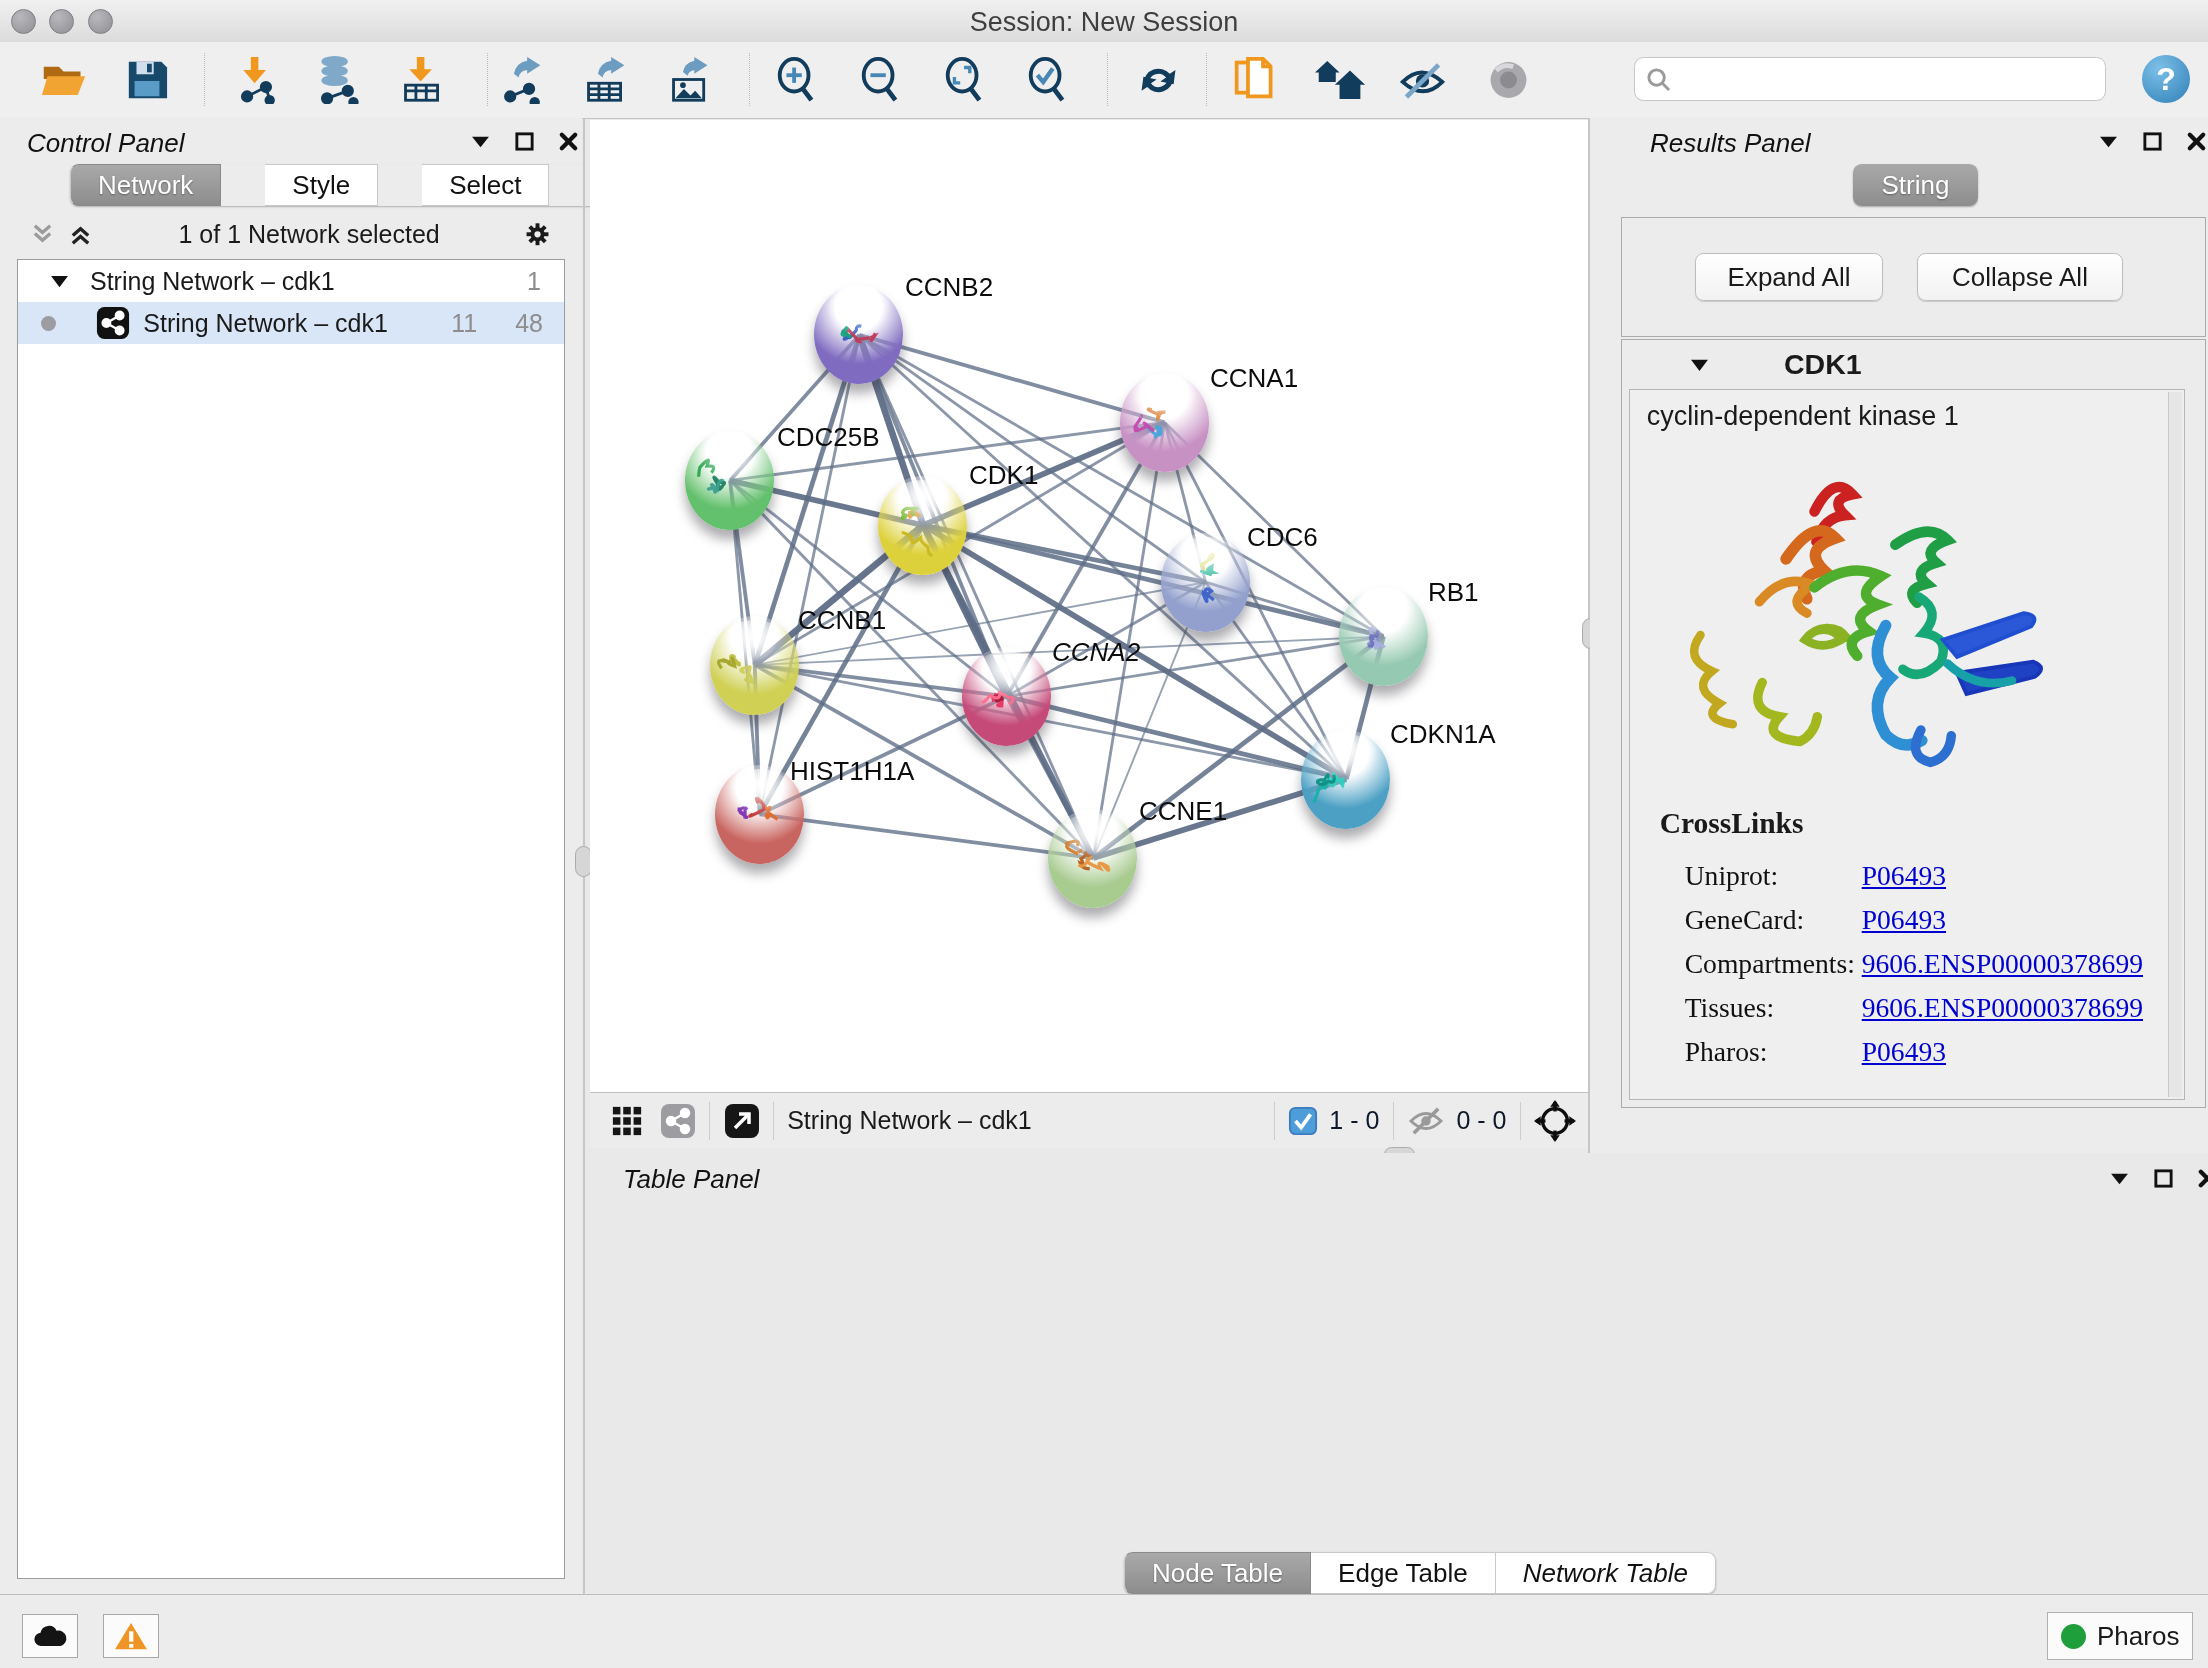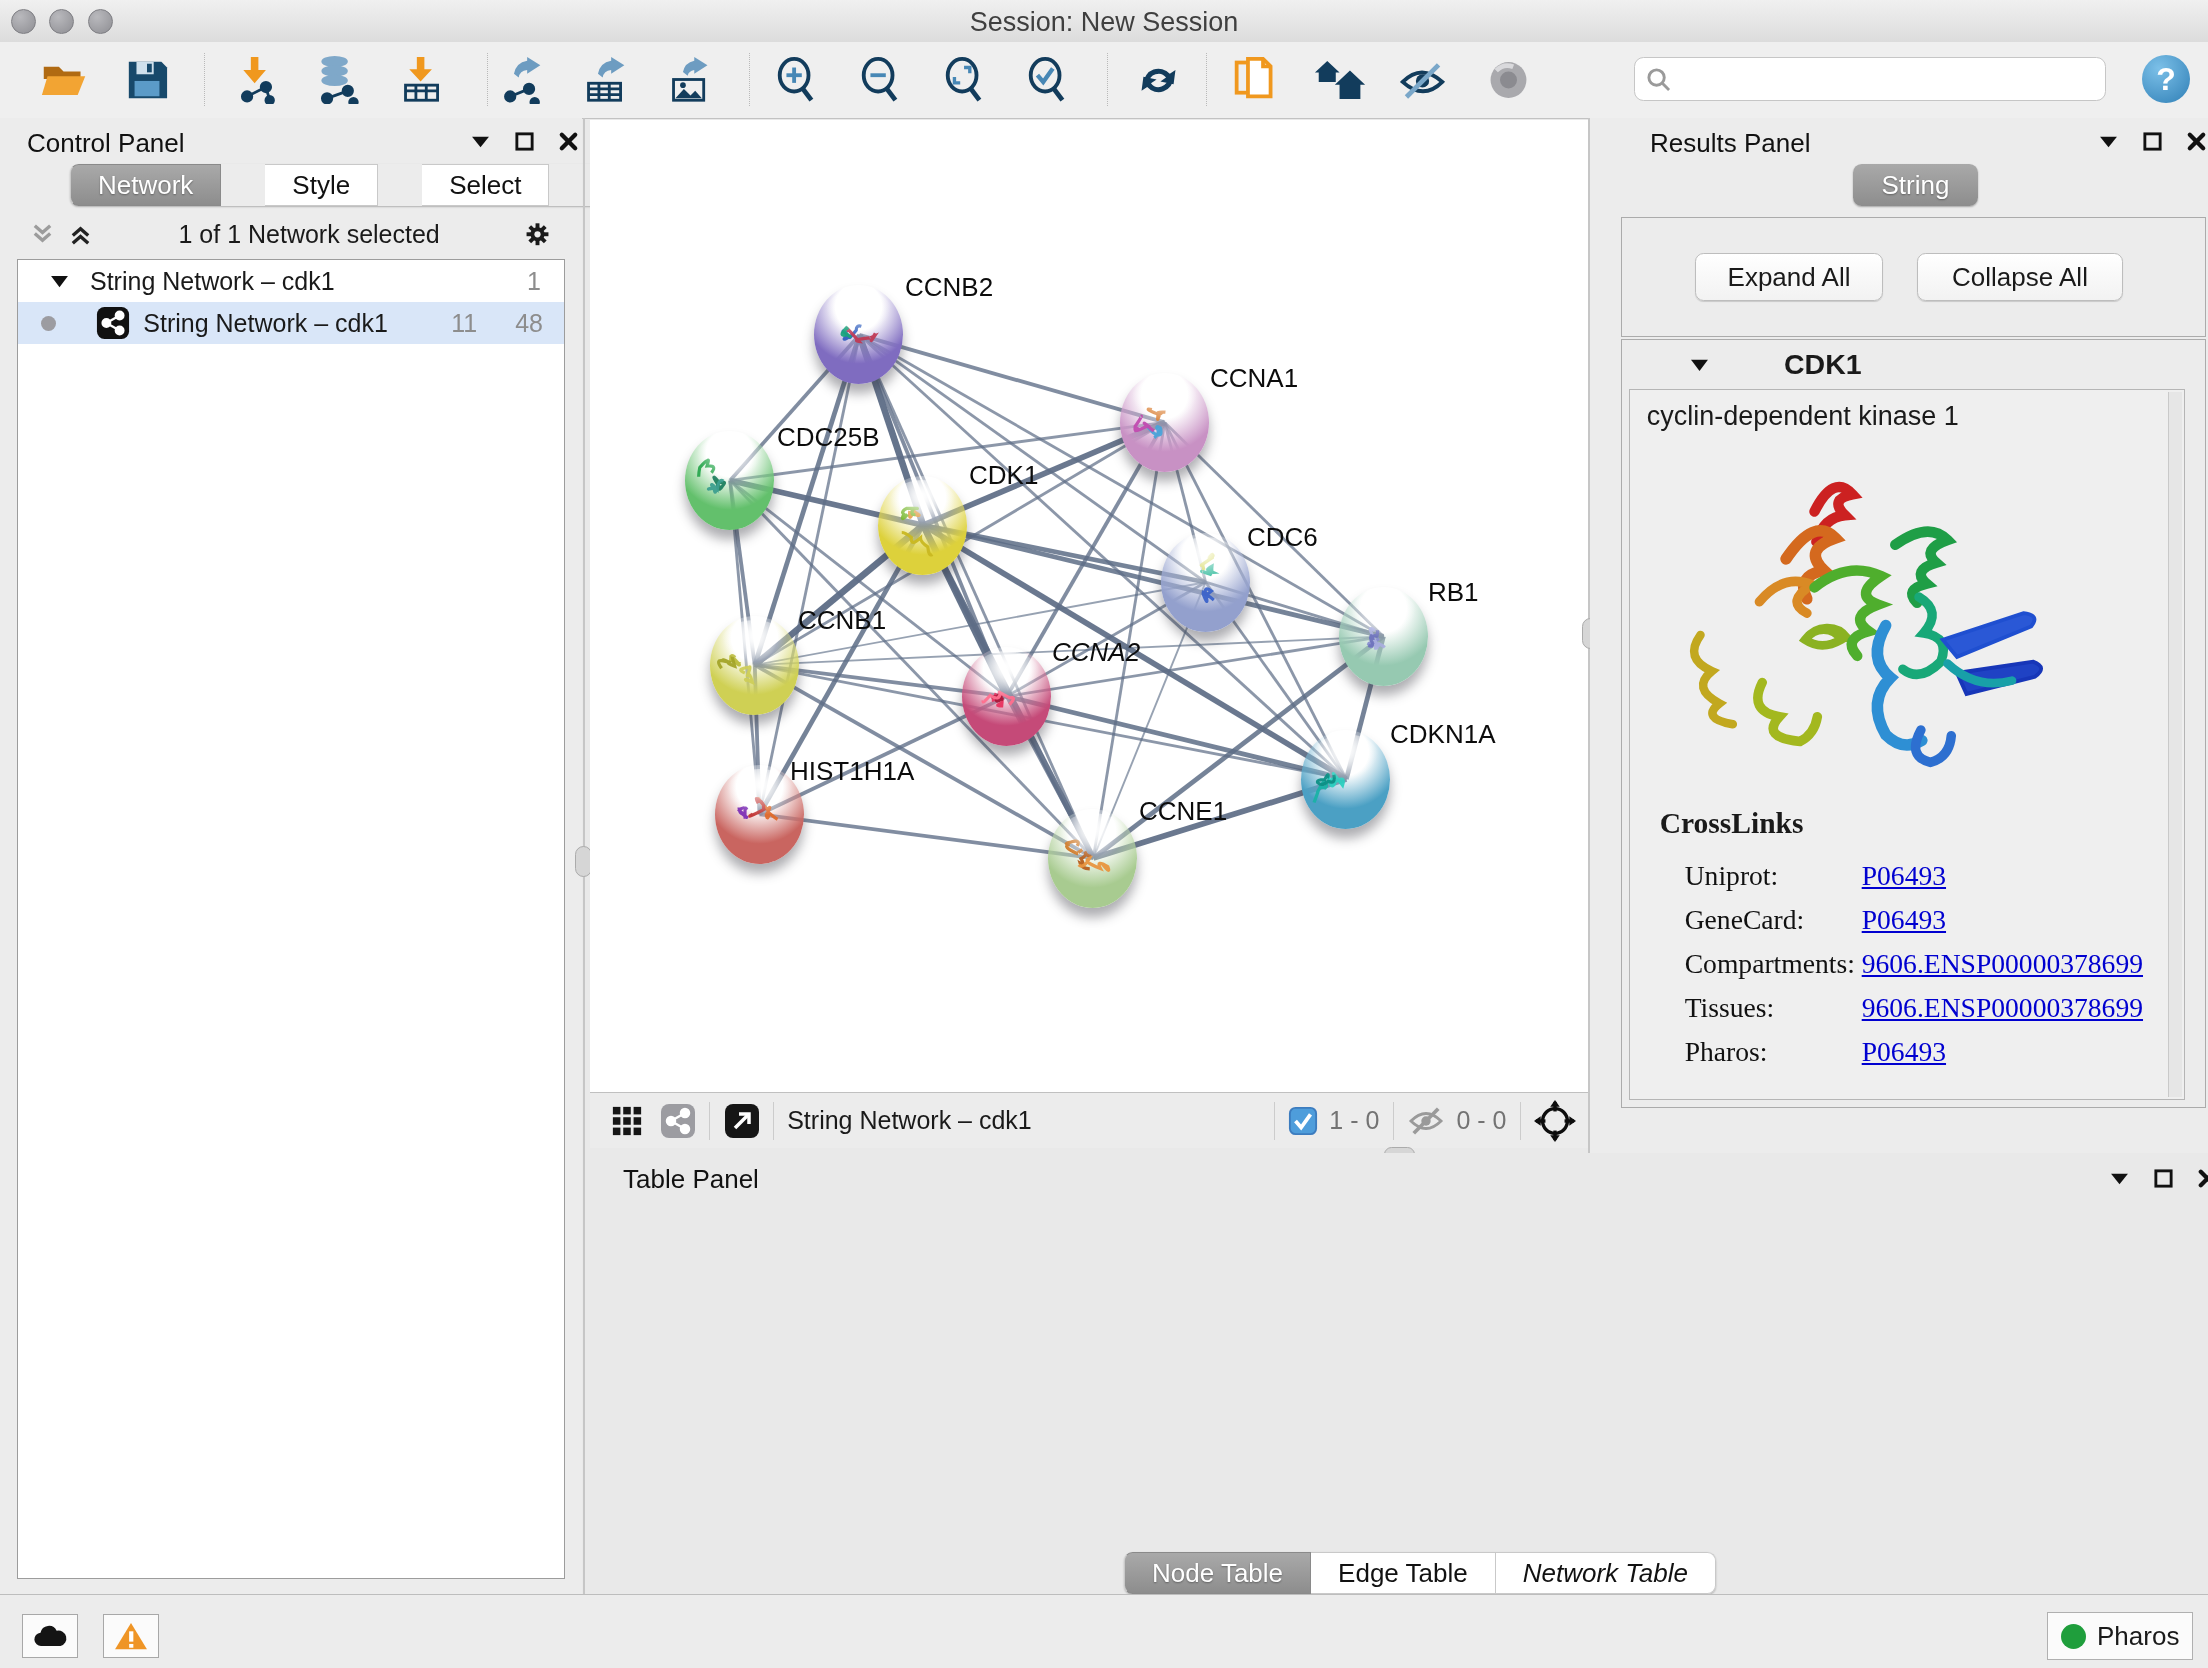--- a/index.html
+++ b/index.html
@@ -21,21 +21,21 @@
   .toolbar{left:0;top:42px;width:2208px;height:76px;background:#efefef;border-bottom:1px solid #c2c2c2;}
   .tb-btn{top:13.3px;width:53px;height:49px;display:flex;align-items:center;justify-content:center;}
   .tb-sep{top:11.4px;width:0;height:53px;border-left:1.9px dotted #b9b9b9;}
   .searchbox{top:15px;left:1634px;width:472px;height:44px;background:#ffffff;border:1px solid #c6c6c6;
     border-radius:9.5px;display:flex;align-items:center;padding-left:11.4px;box-sizing:border-box;}
   .searchbox input{border:none;outline:none;flex:1;height:36px;font-size:25px;background:transparent;margin-left:7.6px;font-family:"Liberation Sans",sans-serif;}
   .helpbtn{top:13.3px;left:2142px;width:48px;height:48px;border-radius:50%;
     background:radial-gradient(circle at 35% 28%,#7cc0e8,#2f7fb6);display:flex;align-items:center;justify-content:center;
     color:#ffffff;font-size:32px;font-weight:bold;}
   
-  .panel-title{font-size:26px;color:#111;}
+  .panel-title{font-size:26px;color:#111;font-style:italic;}
   .ph-iconrow{display:flex;gap:19px;align-items:center;}
   .ph-ic{width:25px;height:25px;display:flex;align-items:center;justify-content:center;}
   
   .segmented{display:flex;height:42px;border-radius:8.6px;box-shadow:0 1px 1.9px rgba(0,0,0,.25);}
   .seg{display:flex;align-items:center;justify-content:center;padding:0 27px;font-size:26px;
     background:#ffffff;border:1px solid #c9c9c9;border-left:none;color:#111;}
   .seg:first-child{border-left:1px solid #c9c9c9;border-radius:8.6px 0 0 8.6px;}
   .seg:last-child{border-radius:0 8.6px 8.6px 0;font-style:italic;}
   .seg-active{background:linear-gradient(#a9a9a9,#8d8d8d);color:#ffffff;border-color:#8a8a8a;text-shadow:0 1px 1.9px rgba(0,0,0,.35);}
   .single-tab{height:42px;padding:0 28.5px;border-radius:8.6px;background:linear-gradient(#a9a9a9,#8d8d8d);
@@ -52,21 +52,21 @@
   .count-gray{color:#8d8d8d;font-size:25px;}
   
   .net-canvas{left:590px;top:120px;width:1001px;height:972px;background:#ffffff;}
   .net-node{position:absolute;border-radius:50%;z-index:2;}
   .net-node .gloss{position:absolute;left:12%;top:4%;width:76%;height:48%;border-radius:50%;
     background:radial-gradient(ellipse at 50% 30%,rgba(255,255,255,.95),rgba(255,255,255,0) 70%);}
   .net-label{position:absolute;z-index:3;font-size:26px;color:#0c0c0c;white-space:nowrap;}
   .net-status{left:590px;top:1092px;width:1001px;height:55px;background:#ececec;border-top:1px solid #c0c0c0;
     display:flex;align-items:center;font-size:25px;}
   .ns-sep{width:0;height:38px;border-left:1px solid #cccccc;margin:0 13.3px;}
-  .ns-gray{color:#737373;}
+  .ns-gray{color:#0f172a;}
   
   .results-panel{left:1590px;top:118px;width:704px;height:1035px;background:#ececec;}
   .rp-box{border:1px solid #ababab;background:#ececec;}
   .btn{background:linear-gradient(#ffffff,#f2f2f2);border:1px solid #bdbdbd;border-radius:8.6px;
     font-size:26px;display:flex;align-items:center;justify-content:center;box-shadow:0 1px 1px rgba(0,0,0,.15);}
   .gene-header{display:flex;align-items:center;font-size:28.5px;font-weight:bold;}
   .serif{font-family:"Liberation Serif", serif;}
   .cl-row{display:flex;height:44px;align-items:center;font-size:27.6px;}
   .cl-label{width:177px;color:#111;}
   .cl-link{color:#0000d0;text-decoration:underline;}

